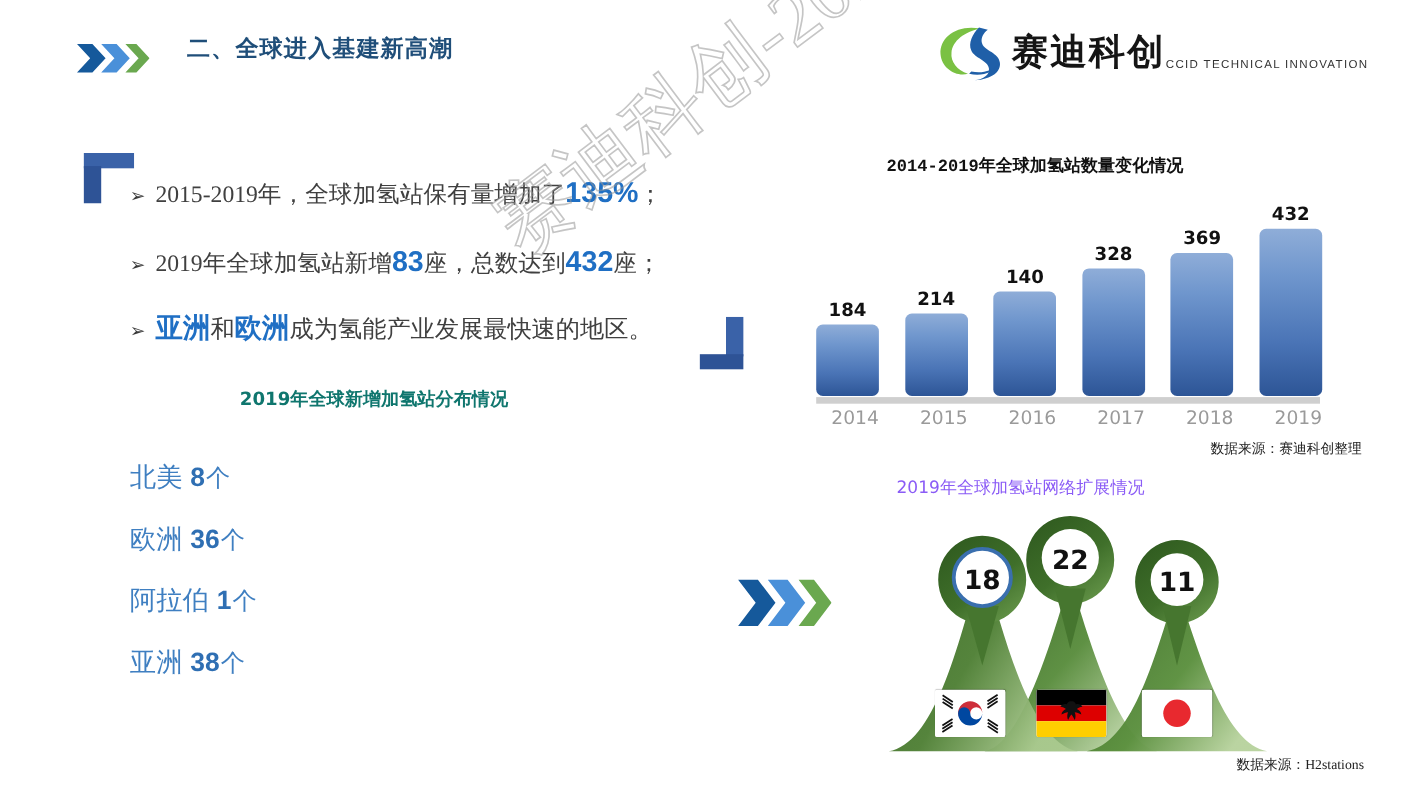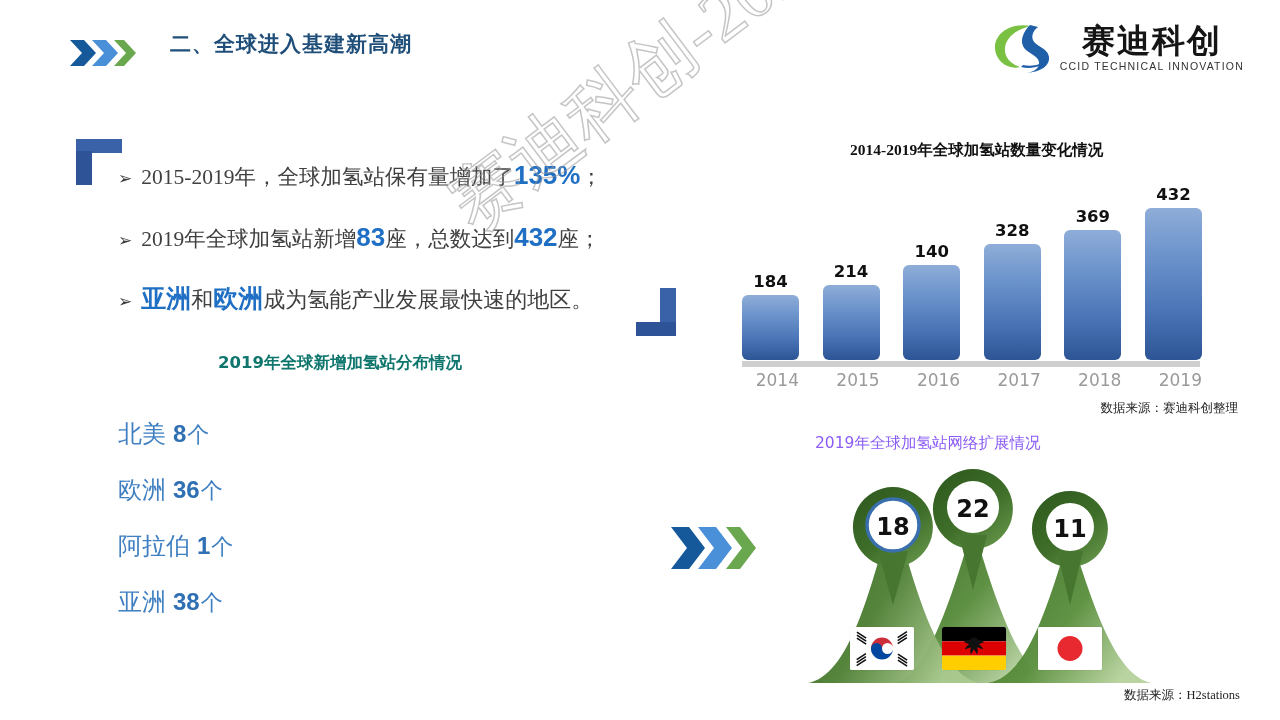--- a/index.html
+++ b/index.html
@@ -14,21 +14,21 @@
   
   .hdr-arrows { position: absolute; left: 68px; top: 38px; width: 68px; height: 30px; }
   .hdr-title {
     position: absolute; left: 170px; top: 30px;
     font-family: "Liberation Serif", "DejaVu Serif", serif;
     font-size: 21px; font-weight: 700; color: #1f4e79;
     letter-spacing: 1px; white-space: nowrap;
   }
   .logo { position: absolute; right: 36px; top: 22px; display: flex; align-items: center; gap: 8px; }
   .logo-mark { width: 62px; height: 52px; }
-  .logo-txtwrap { display: flex; flex-direction: column; align-items: center; }
+  .logo-txtwrap { display: flex; flex-direction: row; align-items: flex-end; }
   .logo-cn {
     font-family: "Liberation Serif", "DejaVu Serif", serif;
     font-size: 33px; font-weight: 700; color: #151515; letter-spacing: 2px; line-height: 1.05;
   }
   .logo-en {
     font-size: 10.5px; color: #333; letter-spacing: 1.2px; margin-top: 1px; white-space: nowrap;
   }
 
   
   .corner-tl {
@@ -81,21 +81,21 @@
     transform: rotate(-37deg); transform-origin: left top;
     white-space: nowrap; pointer-events: none;
     -webkit-text-stroke: 1.5px rgba(150,150,150,0.55);
     color: transparent;
   }
 
   
   .bar-title {
     position: absolute; left: 806px; top: 140px;
     font-size: 15.5px; font-weight: 700; color: #111;
-    font-family: Liberation Serif, serif; white-space: nowrap; margin-left: 44px;
+    font-family: Liberation Mono, monospace; white-space: nowrap;
   }
   .bar-area { position: absolute; left: 742px; top: 165px; width: 460px; height: 195px; }
   .bar-cols { position: absolute; left: 0; bottom: 0; width: 100%; height: 100%;
               display: flex; align-items: flex-end; justify-content: space-between; }
   .bcol { width: 57px; display: flex; flex-direction: column; align-items: center; justify-content: flex-end; height: 100%; }
   .bval {
     font-size: 16.5px; font-weight: 700; color: #111;
     font-family: "DejaVu Sans", sans-serif; margin-bottom: 4px;
   }
   .brect {

